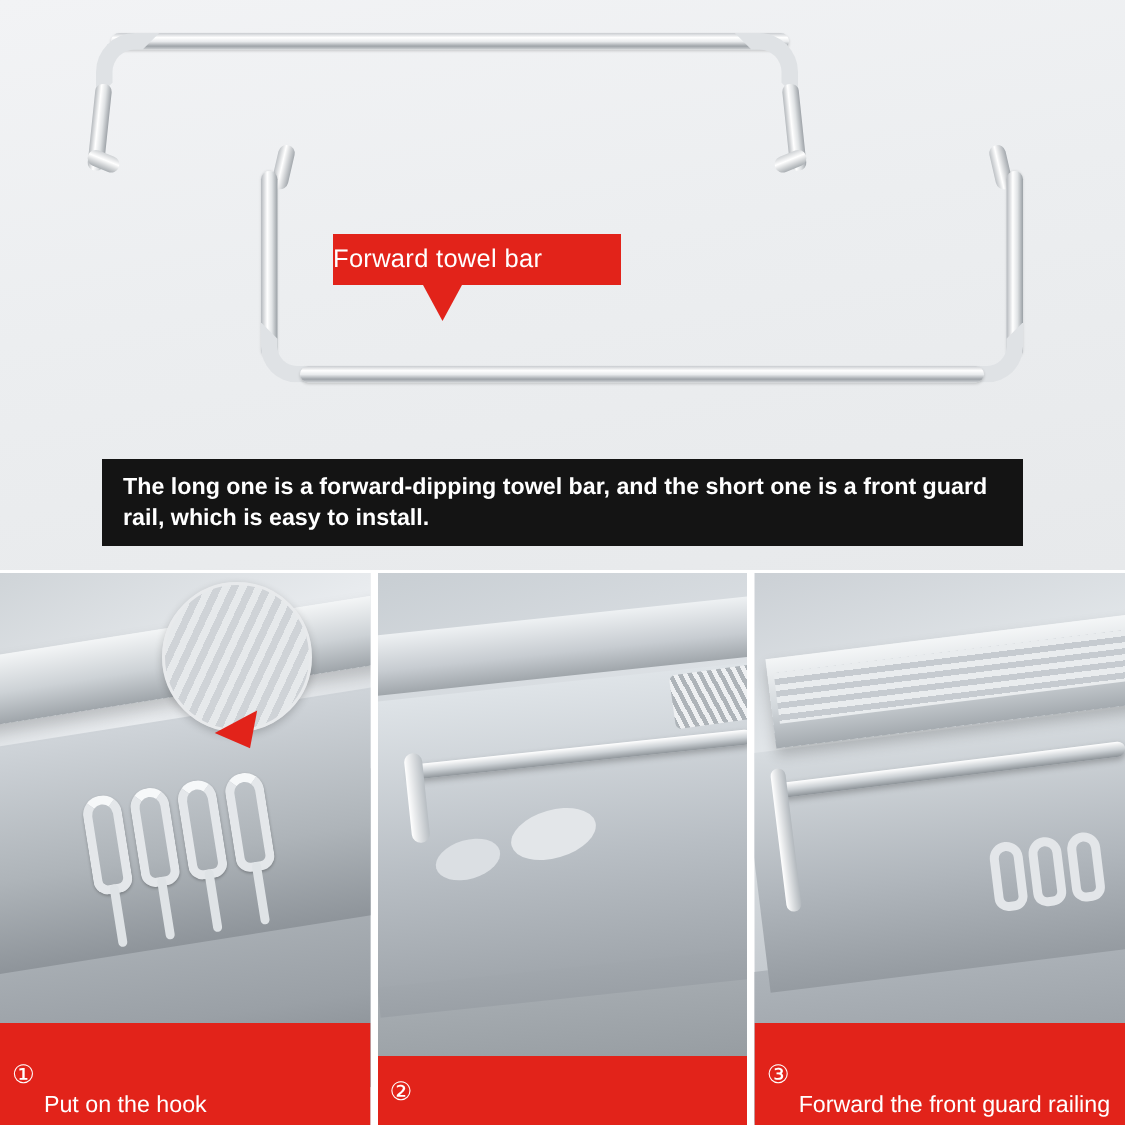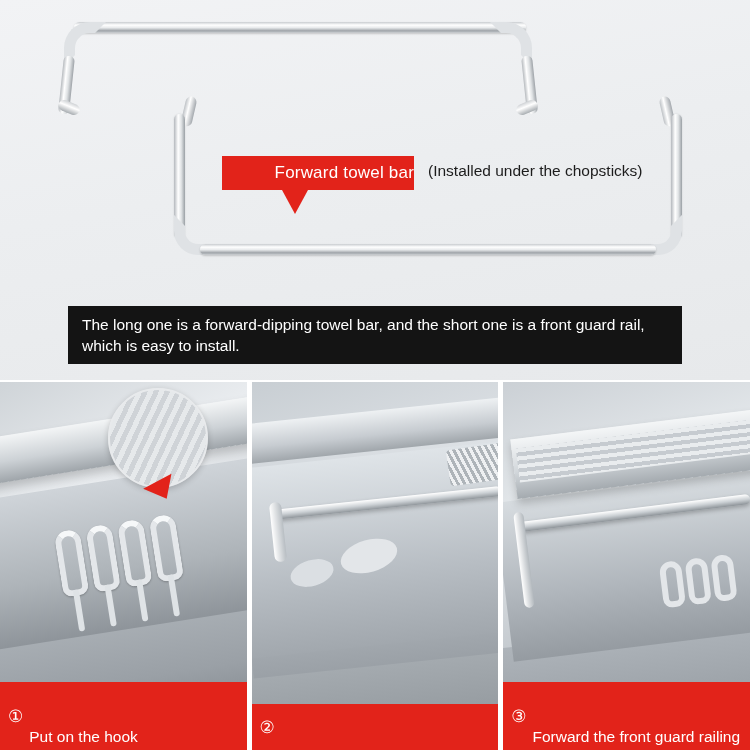--- a/index.html
+++ b/index.html
@@ -143,21 +143,21 @@
   
   .callout {
     position: absolute;
     left: 222px;
     top: 156px;
     width: 192px;
     height: 34px;
     background: #e2231a;
     display: flex;
     align-items: center;
-    justify-content: flex-end;
+    justify-content: flex-start;
   }
   .callout-text {
     color: #ffffff;
     font-size: 17px;
     letter-spacing: .2px;
     white-space: nowrap;
   }
   .callout-tail {
     position: absolute;
     left: 282px;
@@ -187,20 +187,21 @@
     background: #141414;
     display: flex;
     align-items: center;
     padding: 0 14px;
     box-sizing: border-box;
   }
   .banner-text {
     color: #ffffff;
     font-size: 15.5px;
     line-height: 21px;
+    font-weight: bold;
   }
 
   
   .panels {
     position: absolute;
     left: 0; top: 382px;
     width: 750px;
     height: 368px;
     display: flex;
     gap: 5px;
@@ -474,21 +475,20 @@
       <div class="bcorner-l"></div>
       <div class="bcorner-r"></div>
       <div class="bottom-rail"></div>
     </div>
 
     <div class="callout">
       <span class="callout-text">Forward towel bar</span>
     </div>
     <div class="callout-tail"></div>
 
-    <div class="paren-note">(Installed under the chopsticks)</div>
 
     <div class="banner">
       <span class="banner-text">The long one is a forward-dipping towel bar, and the short one is a front guard rail, which is easy to install.</span>
     </div>
   </div>
 
   <div class="panels">
 
     <div class="panel">
       <div class="photo">

